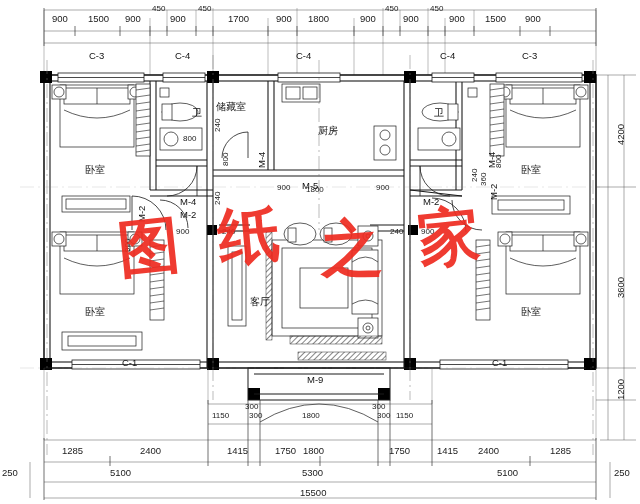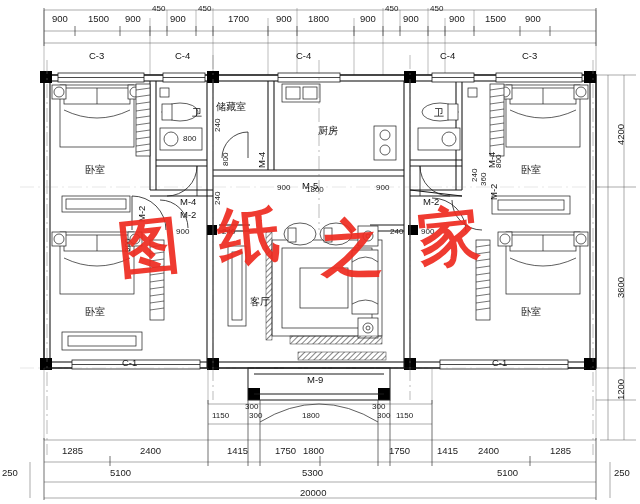--- a/index.html
+++ b/index.html
@@ -477,21 +477,21 @@
   <span class="dim" style="left:275px;top:446px">1750</span>
   <span class="dim" style="left:303px;top:446px">1800</span>
   <span class="dim" style="left:389px;top:446px">1750</span>
   <span class="dim" style="left:437px;top:446px">1415</span>
   <span class="dim" style="left:478px;top:446px">2400</span>
   <span class="dim" style="left:550px;top:446px">1285</span>
 
   <span class="dim" style="left:110px;top:468px">5100</span>
   <span class="dim" style="left:302px;top:468px">5300</span>
   <span class="dim" style="left:497px;top:468px">5100</span>
-  <span class="dim" style="left:300px;top:488px">20000</span>
+  <span class="dim" style="left:300px;top:488px">15500</span>
 
   <span class="dim" style="left:2px;top:468px">250</span>
   <span class="dim" style="left:614px;top:468px">250</span>
 </div>
 
 <div id="watermark">
   <span class="wm" style="left:118px;top:216px;transform:rotate(-6deg)">图</span>
   <span class="wm" style="left:218px;top:205px;transform:rotate(-5deg)">纸</span>
   <span class="wm" style="left:320px;top:218px;transform:rotate(-4deg)">之</span>
   <span class="wm" style="left:418px;top:206px;transform:rotate(-6deg)">家</span>

